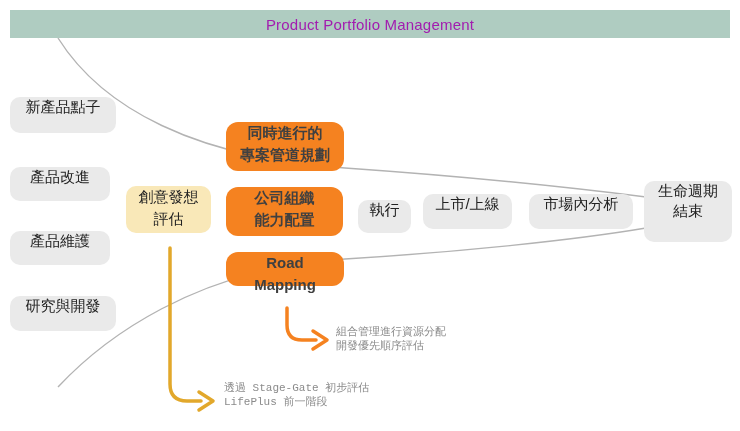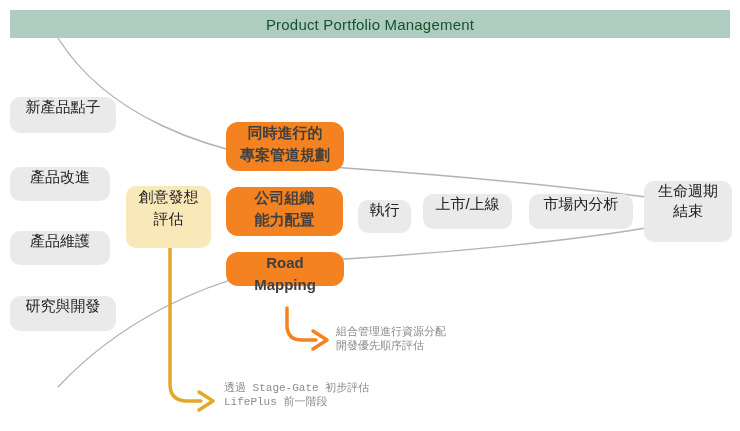--- a/index.html
+++ b/index.html
@@ -18,21 +18,21 @@
     position:relative;
     width:740px;height:431px;
     background:#ffffff;
     overflow:hidden;
   }
   .layer-svg{position:absolute;left:0;top:0;z-index:0;}
   .header-bar{
     position:absolute;left:10px;top:10px;width:720px;height:28px;
     background:var(--header-bg);
     display:flex;align-items:center;justify-content:center;
-    font-size:15px;font-weight:500;color:#14532d;
+    font-size:15px;font-weight:500;color:#a21caf;
     letter-spacing:.2px;
     z-index:2;
   }
   .box{
     position:absolute;z-index:2;
     display:flex;flex-direction:column;align-items:center;justify-content:flex-start;
     text-align:center;box-sizing:border-box;
   }
   .gray-box{
     background:var(--gray-box-bg);
@@ -91,21 +91,21 @@
   <div class="box gray-box" style="left:10px;top:167px;width:100px;height:34px">
     <span>產品改進</span>
   </div>
   <div class="box gray-box" style="left:10px;top:231px;width:100px;height:34px">
     <span>產品維護</span>
   </div>
   <div class="box gray-box" style="left:10px;top:296px;width:106px;height:35px">
     <span>研究與開發</span>
   </div>
 
-  <div class="box yellow-box" style="left:126px;top:186px;width:85px;height:62px">
+  <div class="box yellow-box" style="left:126px;top:186px;width:85px;height:47px">
     <span>創意發想</span>
     <span>評估</span>
   </div>
 
   <div class="box orange-box" style="left:226px;top:122px;width:118px;height:49px">
     <span>同時進行的</span>
     <span>專案管道規劃</span>
   </div>
   <div class="box orange-box" style="left:226px;top:187px;width:117px;height:49px">
     <span>公司組織</span>

